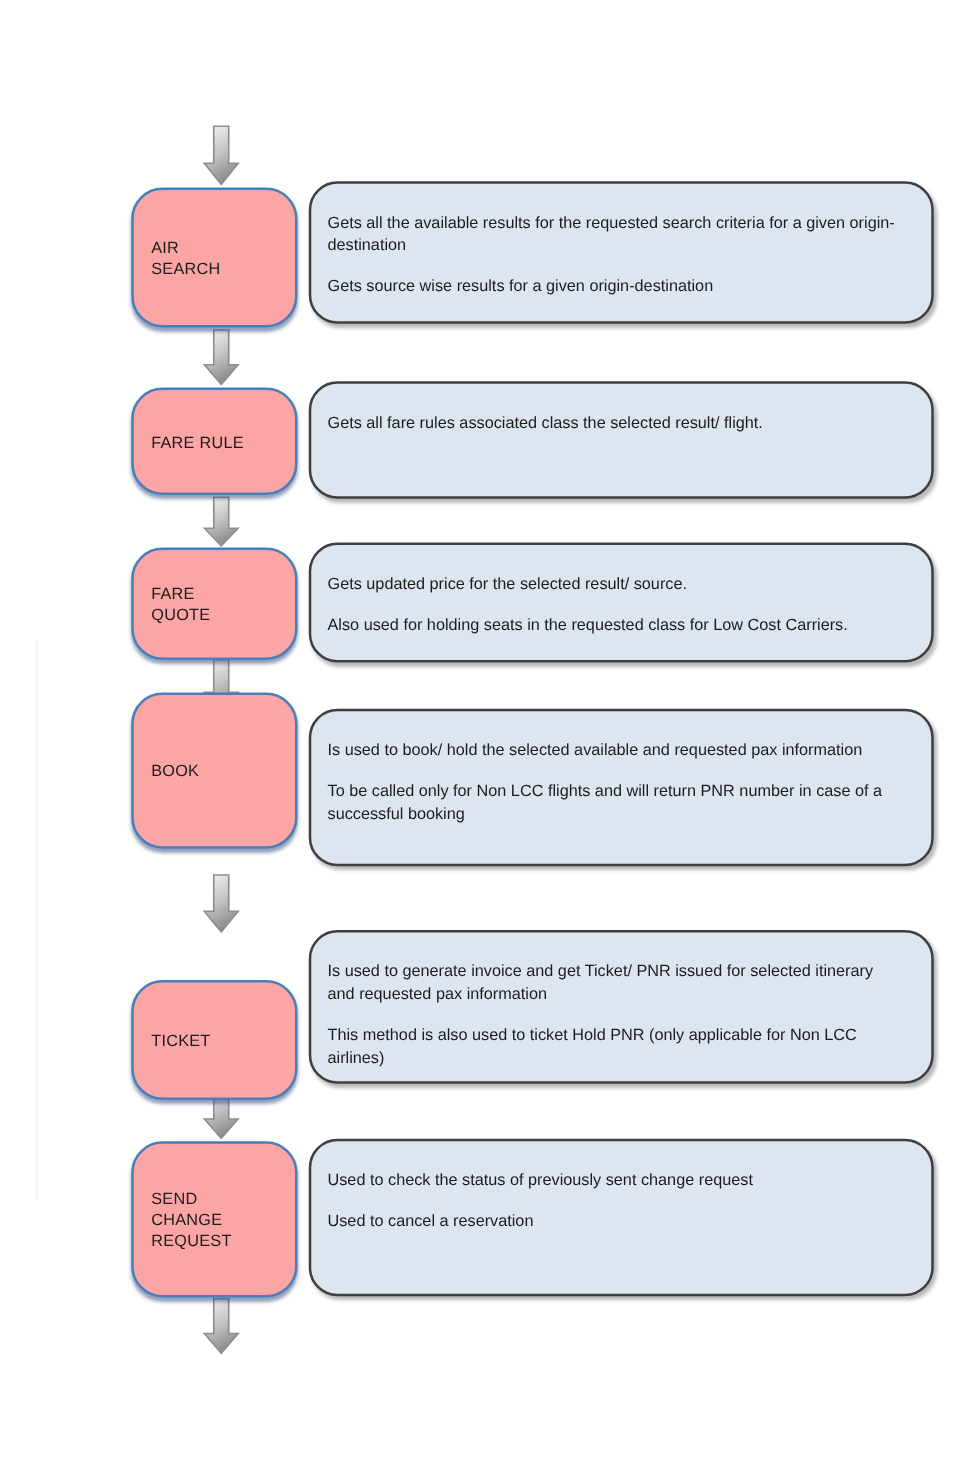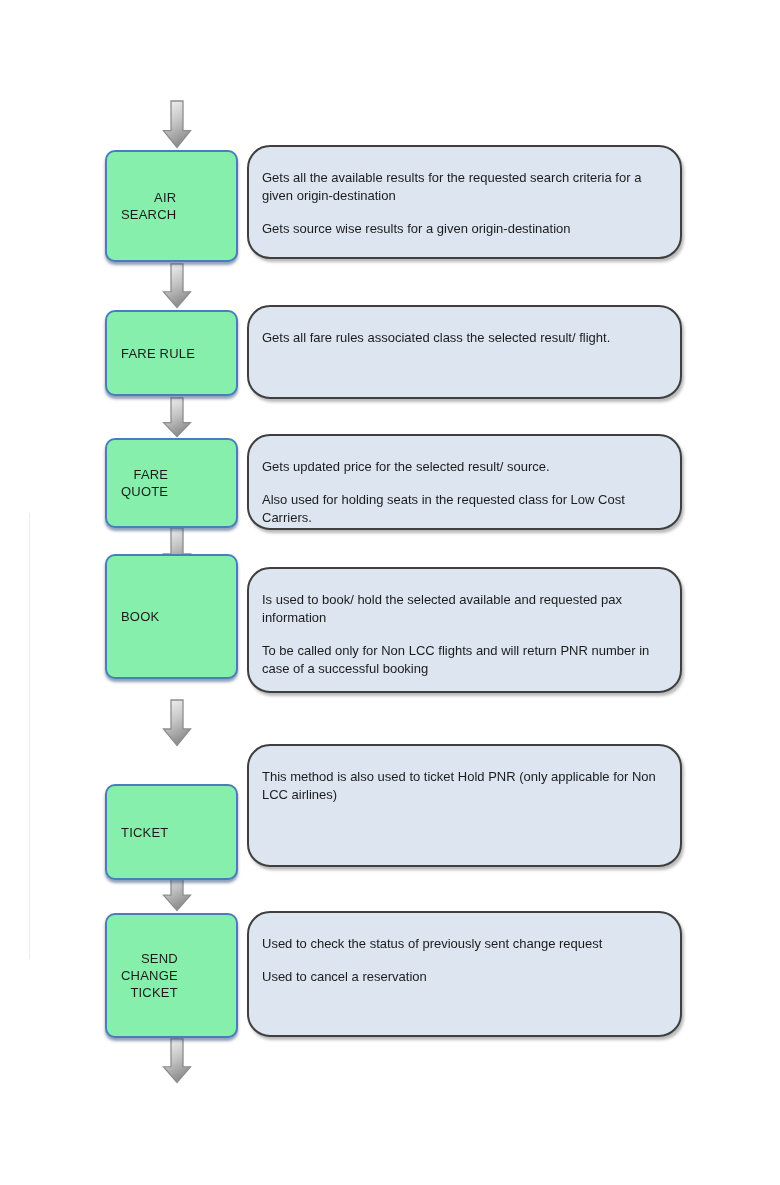--- a/index.html
+++ b/index.html
@@ -22,39 +22,38 @@
     top: 513px;
     width: 1px;
     height: 446px;
     background: #ebebeb;
   }
   .node {
     position: absolute;
     left: 105px;
     width: 133px;
     box-sizing: border-box;
-    background: #86efac;
+    background: #fca5a5;
     border: 2px solid #4a7ebb;
-    border-radius: 10px;
+    border-radius: 25px;
     box-shadow: 0 3px 3px rgba(52, 82, 126, 0.55);
     display: flex;
     align-items: center;
-    text-align: right;
   }
   .node-label {
     padding-left: 14px;
     font-size: 13px;
     line-height: 17px;
     white-space: pre-line;
     letter-spacing: 0.2px;
   }
   .desc {
     position: absolute;
     left: 247px;
-    width: 435px;
+    width: 500px;
     box-sizing: border-box;
     background: #dce5f0;
     border: 2px solid #3f3f3f;
     border-radius: 23px;
     box-shadow: 2px 3px 3px rgba(100, 100, 100, 0.45);
     padding: 22px 22px 10px 13px;
   }
   .desc p {
     margin: 0 0 15px 0;
     font-size: 13px;
@@ -134,26 +133,27 @@
   </div>
   <div class="desc" style="top:567px;height:126px">
     <p>Is used to book/ hold the selected available and requested pax information</p>
     <p>To be called only for Non LCC flights and will return PNR number in case of a successful booking</p>
   </div>
 
   <div class="node" style="top:784px;height:96px">
     <span class="node-label">TICKET</span>
   </div>
   <div class="desc" style="top:744px;height:123px">
+    <p>Is used to generate invoice and get Ticket/ PNR issued for selected itinerary and requested pax information</p>
     <p>This method is also used to ticket Hold PNR (only applicable for Non LCC airlines)</p>
   </div>
 
   <div class="node" style="top:913px;height:125px">
     <span class="node-label">SEND
 CHANGE
-TICKET</span>
+REQUEST</span>
   </div>
   <div class="desc" style="top:911px;height:126px">
     <p>Used to check the status of previously sent change request</p>
     <p>Used to cancel a reservation</p>
   </div>
 
 </div>
 
 </body></html>

